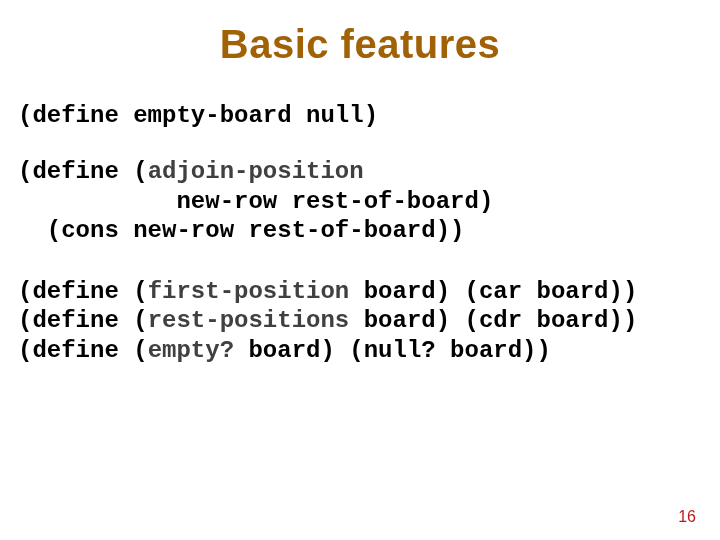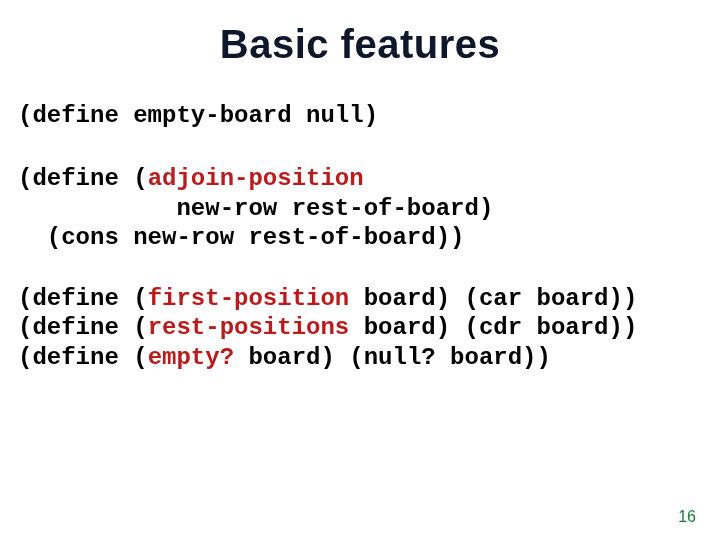--- a/index.html
+++ b/index.html
@@ -14,54 +14,54 @@
   }
   .slide {
     width: 720px;
     height: 540px;
     position: relative;
     box-sizing: border-box;
   }
   .title {
     text-align: center;
     font-weight: bold;
-    color: #0f172a;
+    color: #a16207;
     font-size: 40px;
     padding-top: 22px;
     padding-bottom: 6px;
     letter-spacing: 0.5px;
   }
   .code-area {
     padding: 28px 18px 0 18px;
   }
   .codeblock {
     font-family: "Courier New", Courier, monospace;
     font-size: 24px;
     font-weight: bold;
     color: #000000;
     white-space: pre;
     line-height: 1.22;
     margin-bottom: 32px;
   }
   .codeblock.tight {
-    margin-bottom: 34px;
+    margin-bottom: 27px;
   }
   .codeblock.last {
     margin-bottom: 12px;
   }
   .fn {
-    color: #b91c1c;
+    color: #404040;
   }
   .pagenum {
     position: absolute;
     right: 24px;
     bottom: 14px;
     font-family: Arial, Helvetica, sans-serif;
     font-size: 16px;
-    color: #15803d;
+    color: #b91c1c;
   }
 </style>
 </head>
 <body>
 
 <div class="slide">
 
   <div class="title">Basic features</div>
 
   <div class="code-area">

